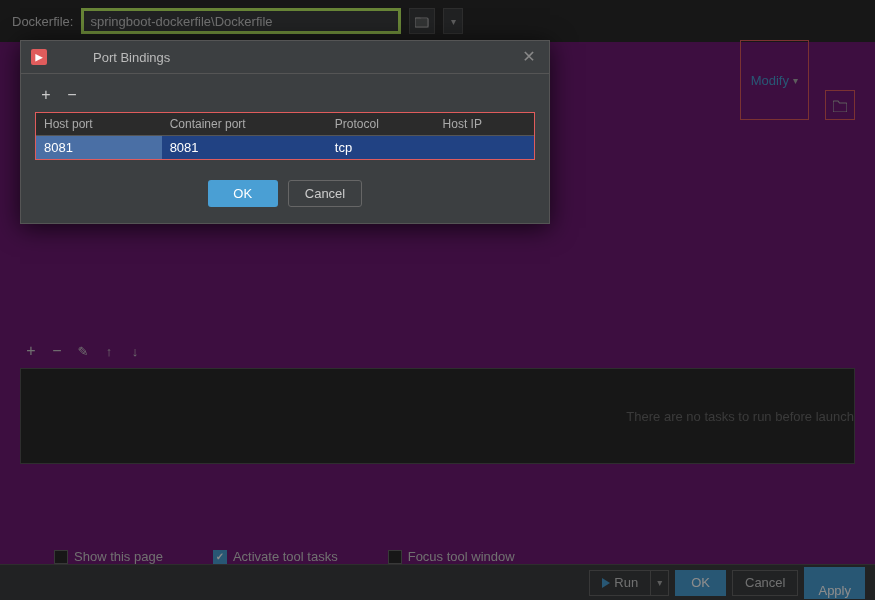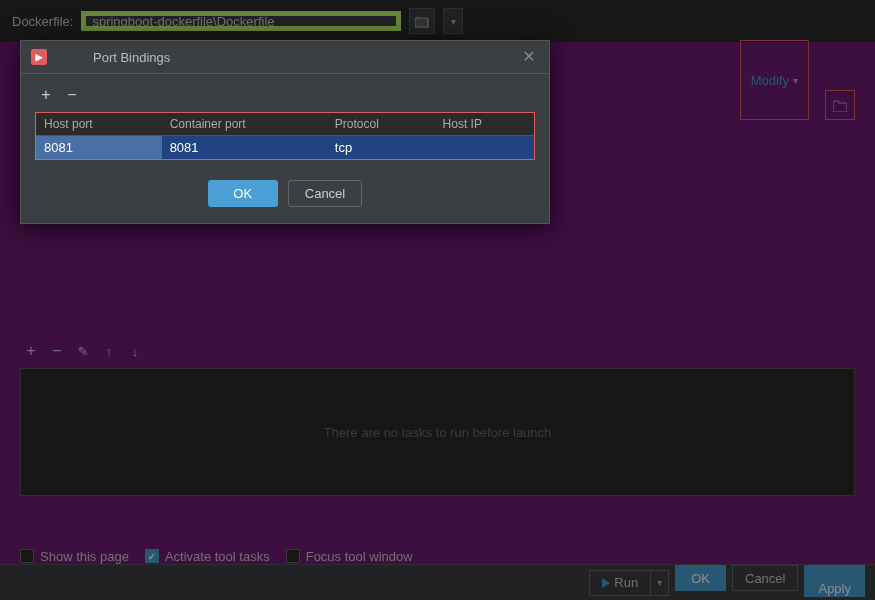--- a/index.html
+++ b/index.html
@@ -29,27 +29,27 @@
       padding: 8px 12px;
       background: #2b2b2b;
       gap: 8px;
     }
     .top-bar-label {
       color: #ccc;
       font-size: 13px;
     }
     .top-bar-input {
       background: #3c3f41;
-      border: 5px solid #bef264;
+      border: 3px solid #bef264;
       color: #ccc;
       font-size: 13px;
       padding: 5px 6px;
       flex: 1;
       max-width: 320px;
-      height: 20px;
+      height: 26px;
     }
     .top-bar-folder-btn {
       background: #3c3f41;
       border: 1px solid #555;
       color: #ccc;
       width: 26px;
       height: 26px;
       display: flex;
       align-items: center;
       justify-content: center;
@@ -269,44 +269,46 @@
       bottom: 60px;
     }
     .before-launch-toolbar {
       display: flex;
       gap: 4px;
       margin-bottom: 6px;
     }
     .before-launch-body {
       background: #2b2b2b;
       border: 1px solid #555;
-      height: 128px;
-      display: flex;
-      align-items: center;
-      justify-content: center;
+      height: 96px;
+      display: flex;
+      align-items: center;
+      justify-content: flex-end;
     }
     .no-tasks-text {
       color: #6a6a6a;
       font-size: 13px;
     }
 
     
     .checkboxes-bar {
       position: absolute;
       bottom: 36px;
       left: 20px;
       right: 20px;
       display: flex;
       align-items: center;
       gap: 16px;
     }
     .checkbox-item {
       display: flex;
+      align-items: center;
       gap: 6px;
       cursor: pointer;
+      margin-left: 34px;
     }
     .checkbox-box {
       width: 14px;
       height: 14px;
       border: 1px solid #666;
       background: #2b2b2b;
       display: flex;
       align-items: center;
       justify-content: center;
     }
@@ -322,20 +324,21 @@
     
     .bottom-bar {
       position: absolute;
       bottom: 0;
       left: 0;
       right: 0;
       height: 36px;
       background: #3c3f41;
       border-top: 1px solid #555;
       display: flex;
+      align-items: center;
       justify-content: flex-end;
       padding: 0 10px;
       gap: 6px;
     }
     .run-btn-group {
       display: flex;
       align-items: center;
     }
     .run-btn {
       background: #3c3f41;

